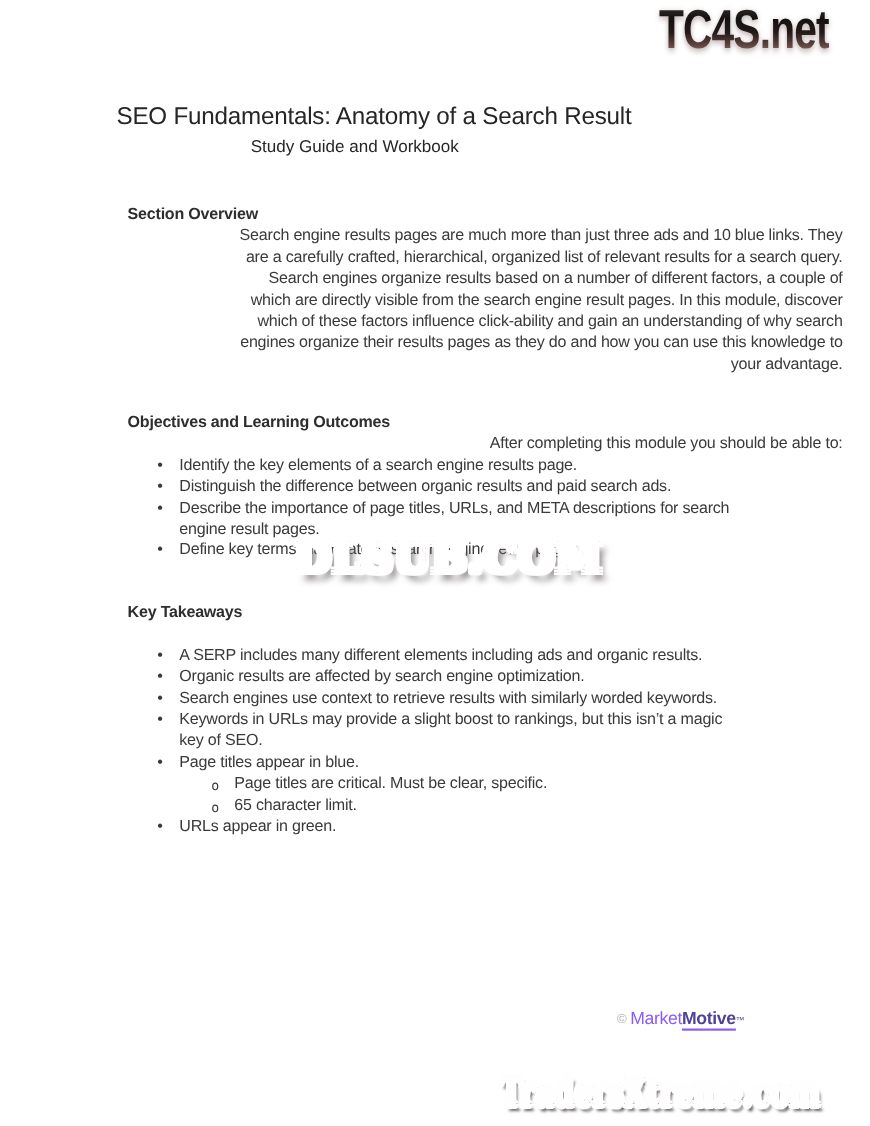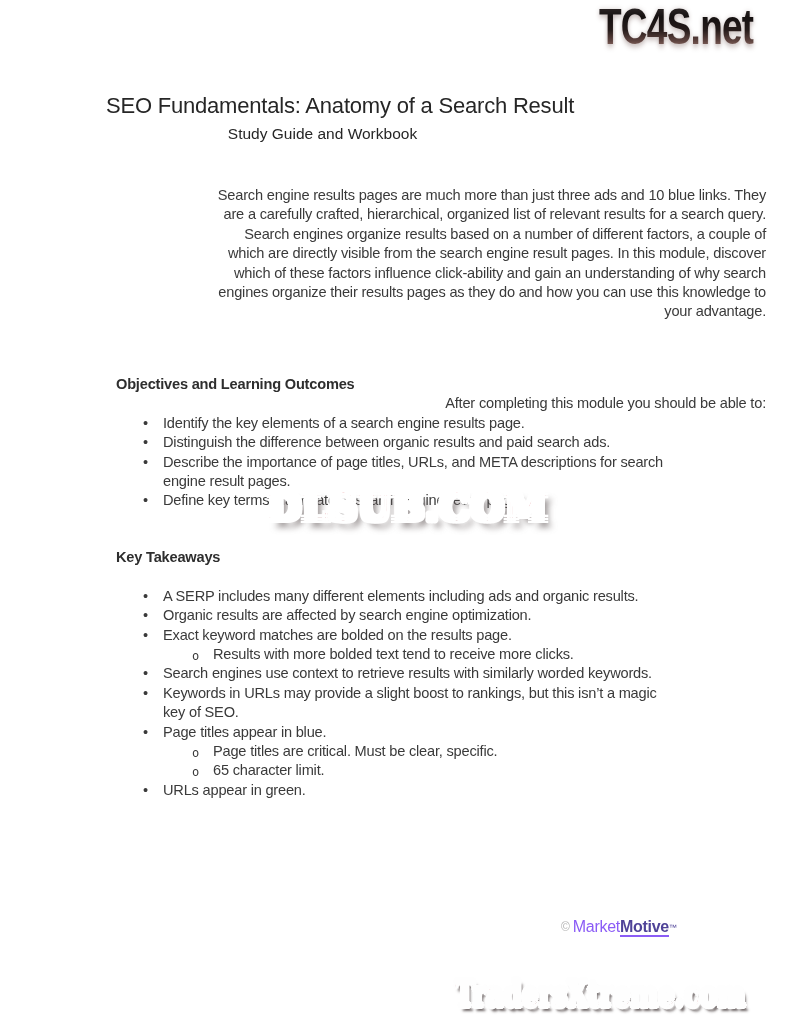--- a/index.html
+++ b/index.html
@@ -92,20 +92,21 @@
 <body>
 
 <div class="page">
 
   <div class="tc4s">TC4S.net</div>
 
   <div class="title">SEO Fundamentals: Anatomy of a Search Result</div>
   <div class="subtitle">Study Guide and Workbook</div>
 
   <section class="sec" style="top:186px">
+    <h3>Section Overview</h3>
     <p class="pre">Search engine results pages are much more than just three ads and 10 blue links. They
 are a carefully crafted, hierarchical, organized list of relevant results for a search query.
 Search engines organize results based on a number of different factors, a couple of
 which are directly visible from the search engine result pages. In this module, discover
 which of these factors influence click-ability and gain an understanding of why search
 engines organize their results pages as they do and how you can use this knowledge to
 your advantage.</p>
   </section>
 
   <section class="sec" style="top:375px">
@@ -131,28 +132,20 @@
   <section class="sec" style="top:548px">
     <h3>Key Takeaways</h3>
     <ul class="l1 gap">
       <li>
         <span class="t">A SERP includes many different elements including ads and organic results.</span>
       </li>
       <li>
         <span class="t">Organic results are affected by search engine optimization.</span>
       </li>
       <li>
-        <span class="t">Exact keyword matches are bolded on the results page.</span>
-        <ul class="sub">
-          <li>
-              <span class="t">Results with more bolded text tend to receive more clicks.</span>
-            </li>
-        </ul>
-      </li>
-      <li>
         <span class="t">Search engines use context to retrieve results with similarly worded keywords.</span>
       </li>
       <li>
         <span class="t">Keywords in URLs may provide a slight boost to rankings, but this isn’t a magic
 key of SEO.</span>
       </li>
       <li>
         <span class="t">Page titles appear in blue.</span>
         <ul class="sub">
           <li>

